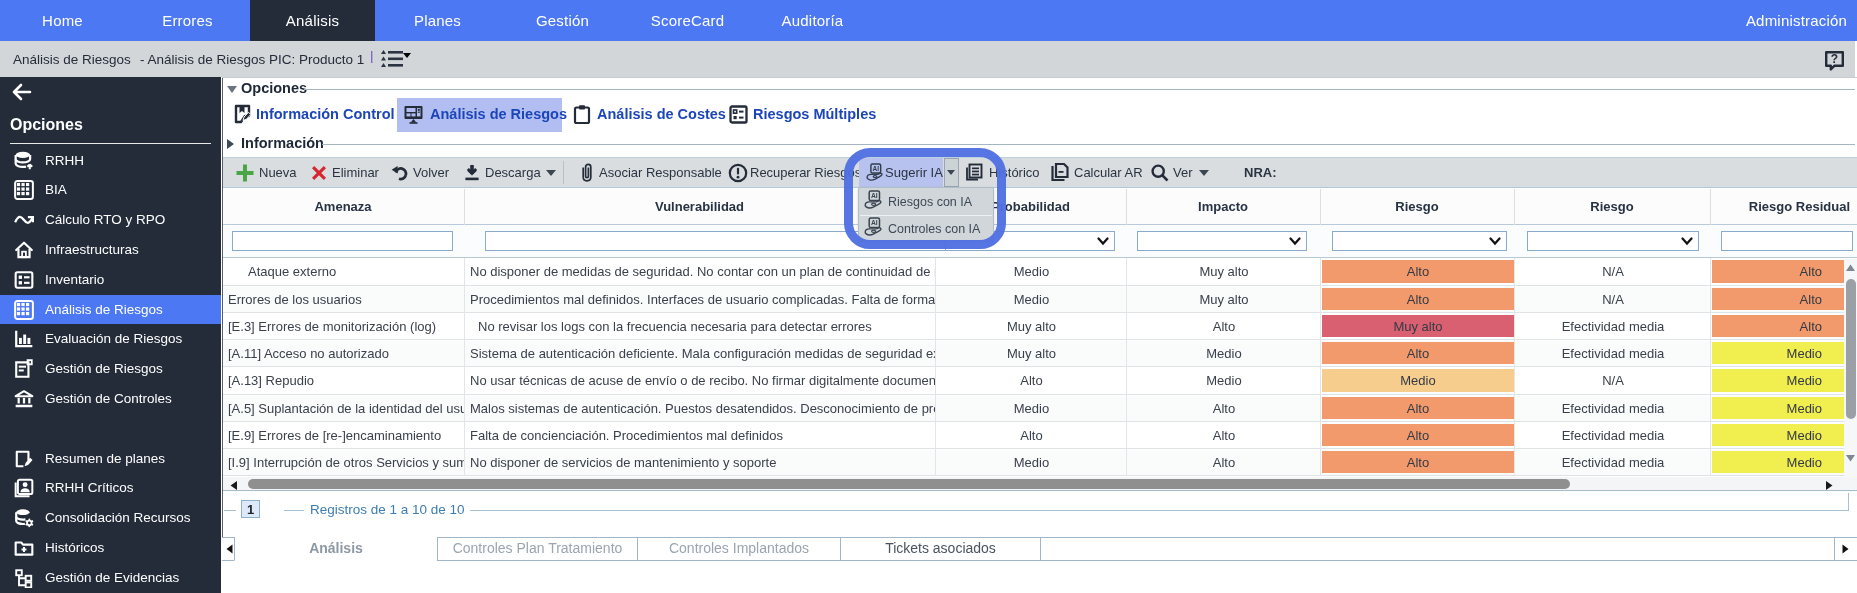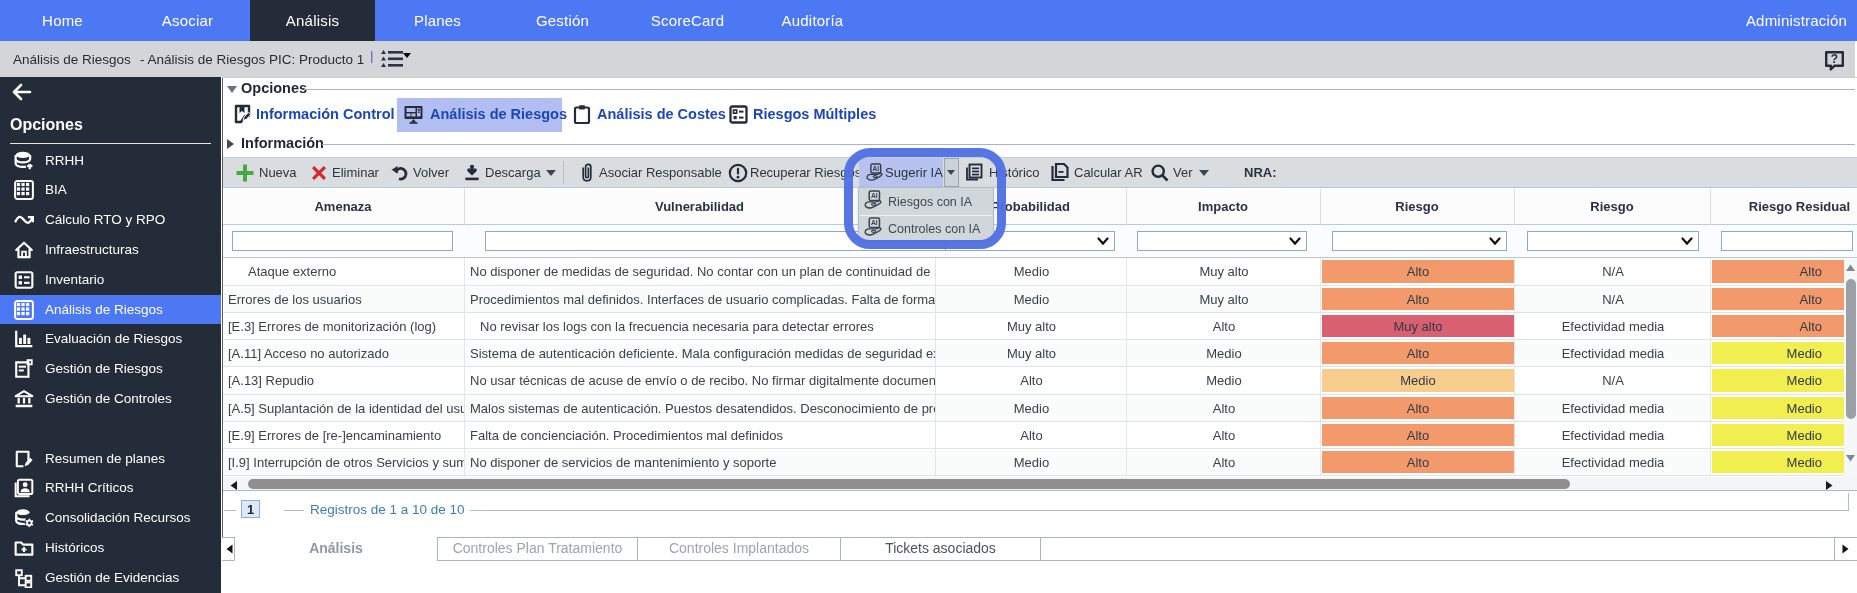--- a/index.html
+++ b/index.html
@@ -43,21 +43,21 @@
   .fin { position:absolute; background:#fff; border:1px solid #8aaacb; }
   .fsel { position:absolute; background:#fff; border:1px solid #8aaacb; }
   .caret { position:absolute; width:0; height:0; border-left:5px solid transparent; border-right:5px solid transparent; border-top:6px solid #1a1a1a; }
   svg { display:block; }
 </style>
 </head>
 <body>
 
 <div id="topnav">
   <div class="navitem" style="left:0;width:125px;">Home</div>
-  <div class="navitem" style="left:125px;width:125px;">Asociar</div>
+  <div class="navitem" style="left:125px;width:125px;">Errores</div>
   <div class="navitem sel" style="left:250px;width:125px;">Análisis</div>
   <div class="navitem" style="left:375px;width:125px;">Planes</div>
   <div class="navitem" style="left:500px;width:125px;">Gestión</div>
   <div class="navitem" style="left:625px;width:125px;">ScoreCard</div>
   <div class="navitem" style="left:750px;width:125px;">Auditoría</div>
   <div class="navitem" style="left:1736px;width:121px;">Administración</div>
 </div>
 
 <div id="crumb">
   <span class="abs" style="left:13px;top:11px;">Análisis de Riesgos</span>
@@ -453,21 +453,21 @@
 <div class="bcell" style="left:1098px;width:194px;">
           <div class="pill" style="background:#f29a6b;line-height:24px;">Alto</div>
         </div>
 <div class="bcell" style="left:1292px;width:196px;text-align:center;line-height:26px;">N/A</div>
 <div class="bcell" style="left:1488px;width:134px;">
           <div class="pill" style="background:#f29a6b;line-height:24px;text-align:right;padding-right:22px;">Alto</div>
         </div>
 </div>
 <div class="bodyrow" style="top:235.80px;height:26.25px;">
 <div class="bcell" style="left:0;width:242px;padding-left:5px;line-height:26px;">[E.3] Errores de monitorización (log)</div>
-<div class="bcell" style="left:253px;width:470px;padding-left:4px;line-height:26px;">No revisar los logs con la frecuencia necesaria para detectar errores</div>
+<div class="bcell" style="left:243px;width:470px;padding-left:12px;line-height:26px;">No revisar los logs con la frecuencia necesaria para detectar errores</div>
 <div class="bcell" style="left:713px;width:191px;text-align:center;line-height:26px;">Muy alto</div>
 <div class="bcell" style="left:904px;width:194px;text-align:center;line-height:26px;">Alto</div>
 <div class="bcell" style="left:1098px;width:194px;">
           <div class="pill" style="background:#d96070;line-height:24px;">Muy alto</div>
         </div>
 <div class="bcell" style="left:1292px;width:196px;text-align:center;line-height:26px;">Efectividad media</div>
 <div class="bcell" style="left:1488px;width:134px;">
           <div class="pill" style="background:#f29a6b;line-height:24px;text-align:right;padding-right:22px;">Alto</div>
         </div>
 </div>

